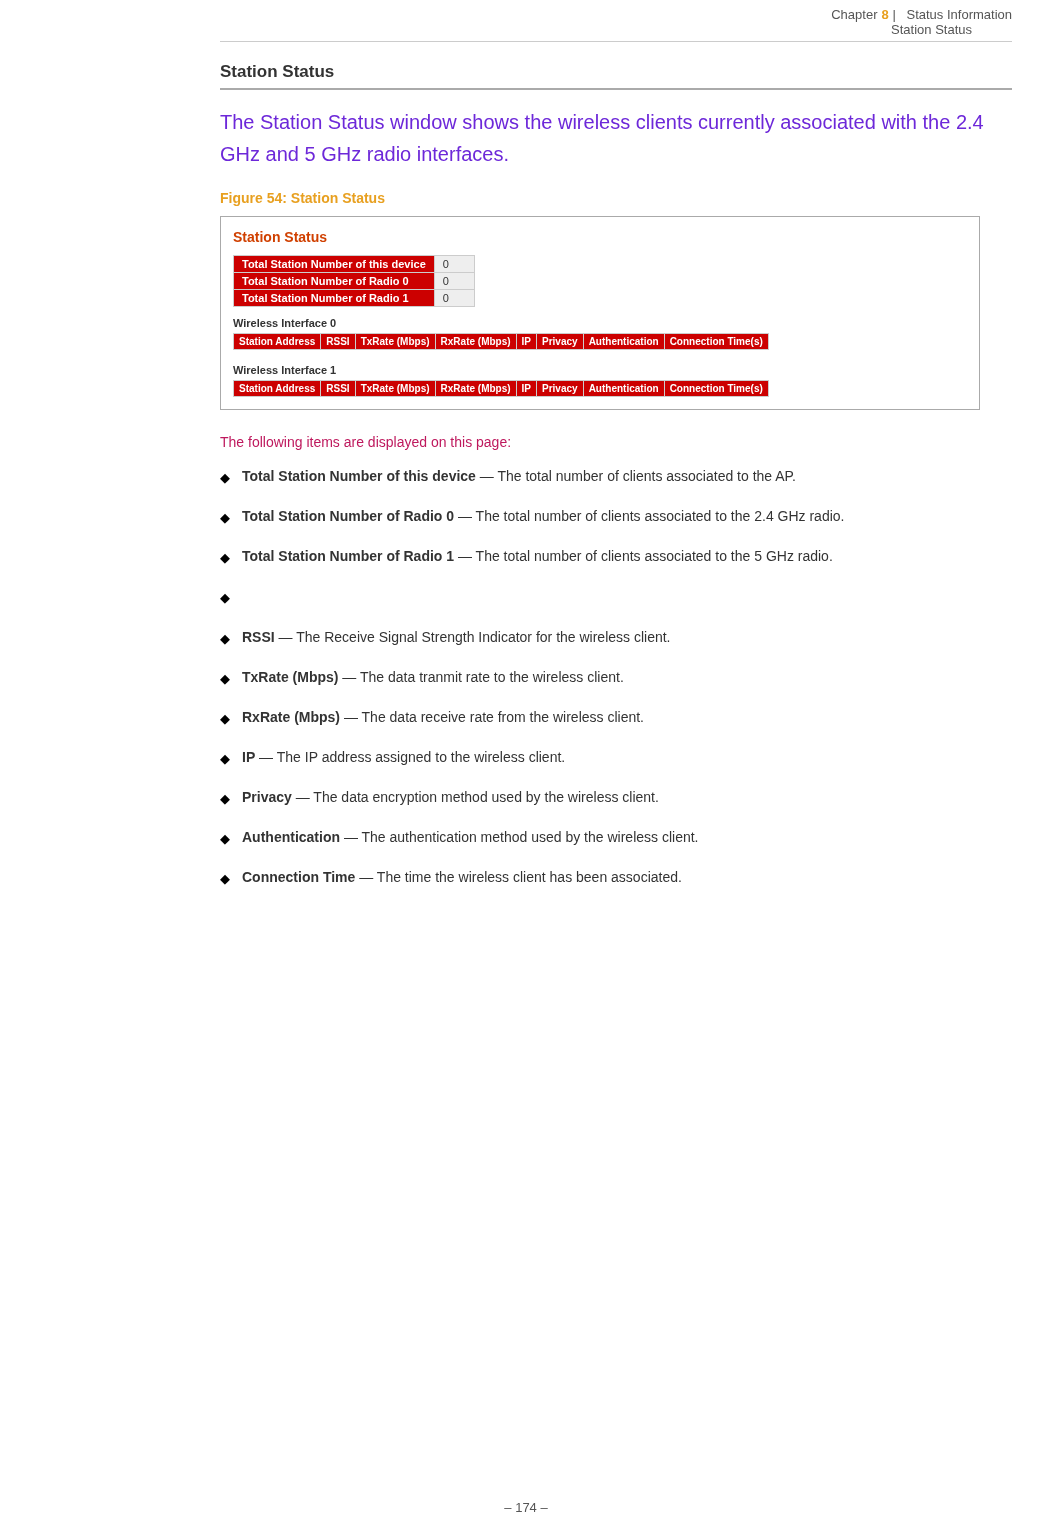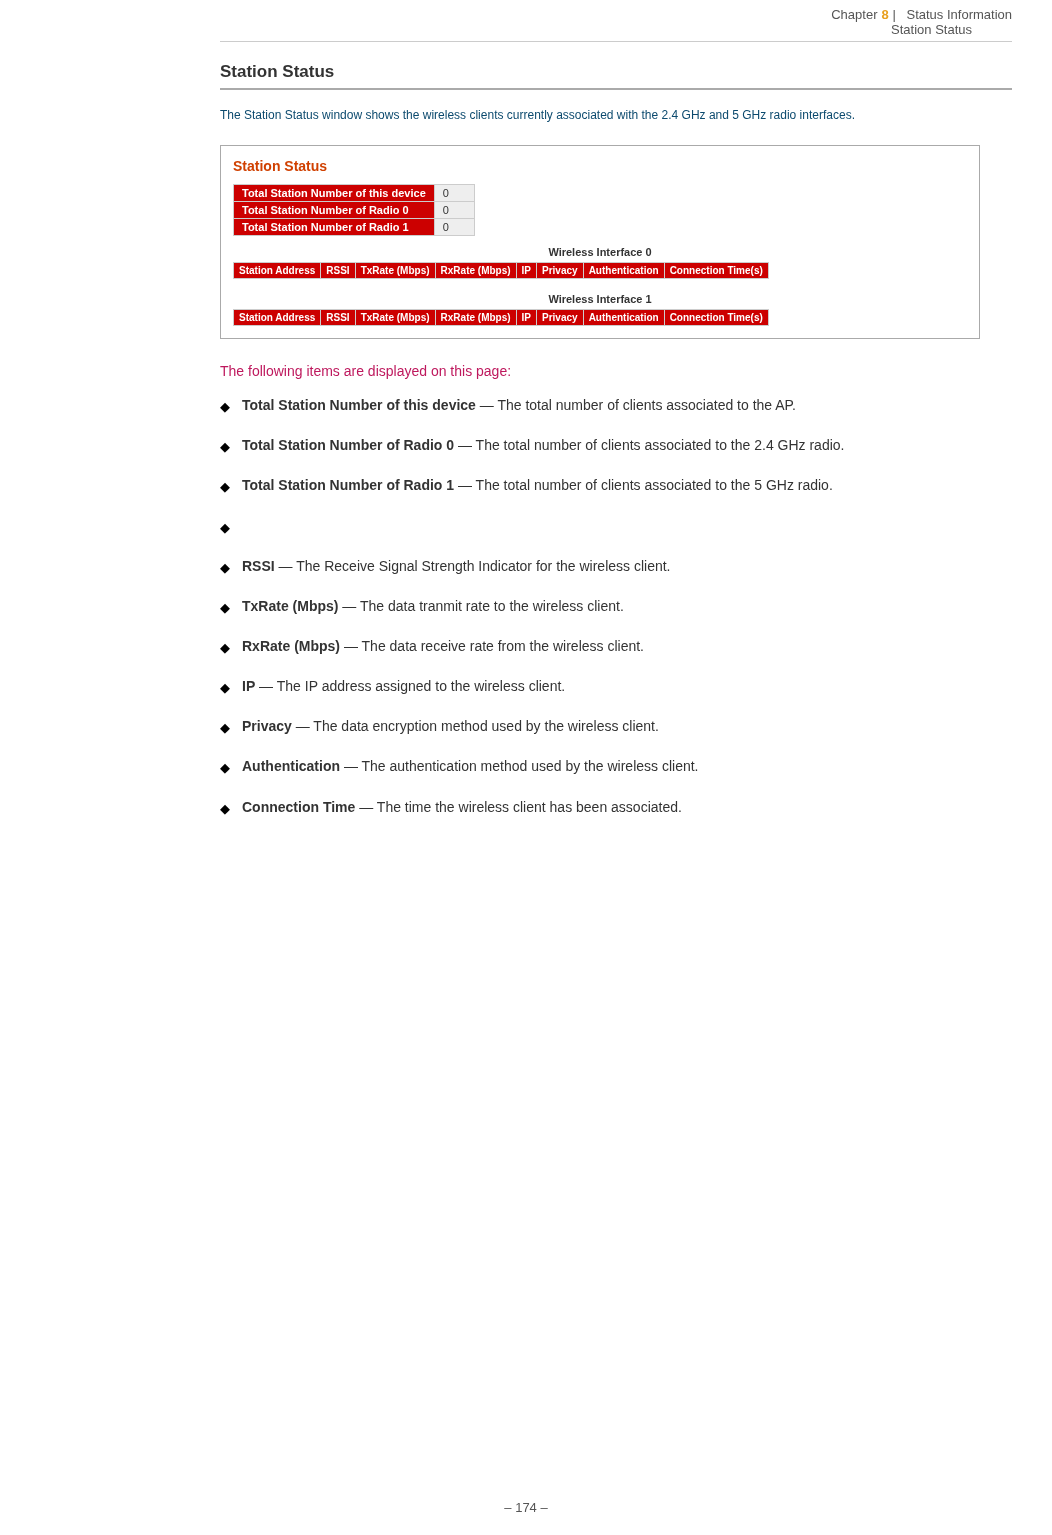--- a/index.html
+++ b/index.html
@@ -46,24 +46,24 @@
       font-size: 17px;
       font-weight: bold;
       color: #333;
       border-bottom: 2px solid #aaa;
       padding-bottom: 6px;
       margin-bottom: 16px;
     }
 
     
     .intro-para {
-      font-size: 12px;
+      font-size: 20px;
       line-height: 1.6;
       margin-bottom: 20px;
-      color: #0c4a6e;
+      color: #6d28d9;
     }
 
     
     .figure-label {
       font-size: 14px;
       font-weight: bold;
       color: #e8a020;
       margin-bottom: 10px;
     }
 
@@ -102,21 +102,20 @@
     .ss-table td.value-cell {
       background: #eee;
       min-width: 40px;
     }
 
     .ss-section-label {
       font-size: 11px;
       font-weight: bold;
       color: #333;
       margin: 8px 0 4px 0;
-      text-align: center;
     }
 
     .ss-header-table {
       border-collapse: collapse;
       font-size: 10px;
     }
     .ss-header-table td {
       border: 1px solid #ccc;
       padding: 2px 5px;
       background: #c00;
@@ -179,20 +178,24 @@
   <div class="header-title-line">Station Status</div>
 </div>
 <hr class="header-divider">
 
 <div class="main-content">
 
   <div class="section-title">Station Status</div>
 
   <p class="intro-para">The Station Status window shows the wireless clients currently associated with the 2.4 GHz and 5 GHz radio interfaces.</p>
 
+  <div class="figure-label">
+    <span>Figure 54:</span>
+    <span>Station Status</span>
+  </div>
 
   <div class="screenshot-box">
     <div class="ss-title">Station Status</div>
 
     <table class="ss-table">
       <tbody id="summary-rows">
           <tr>
             <td class="label-cell">Total Station Number of this device</td>
             <td class="value-cell">0</td>
           </tr>

